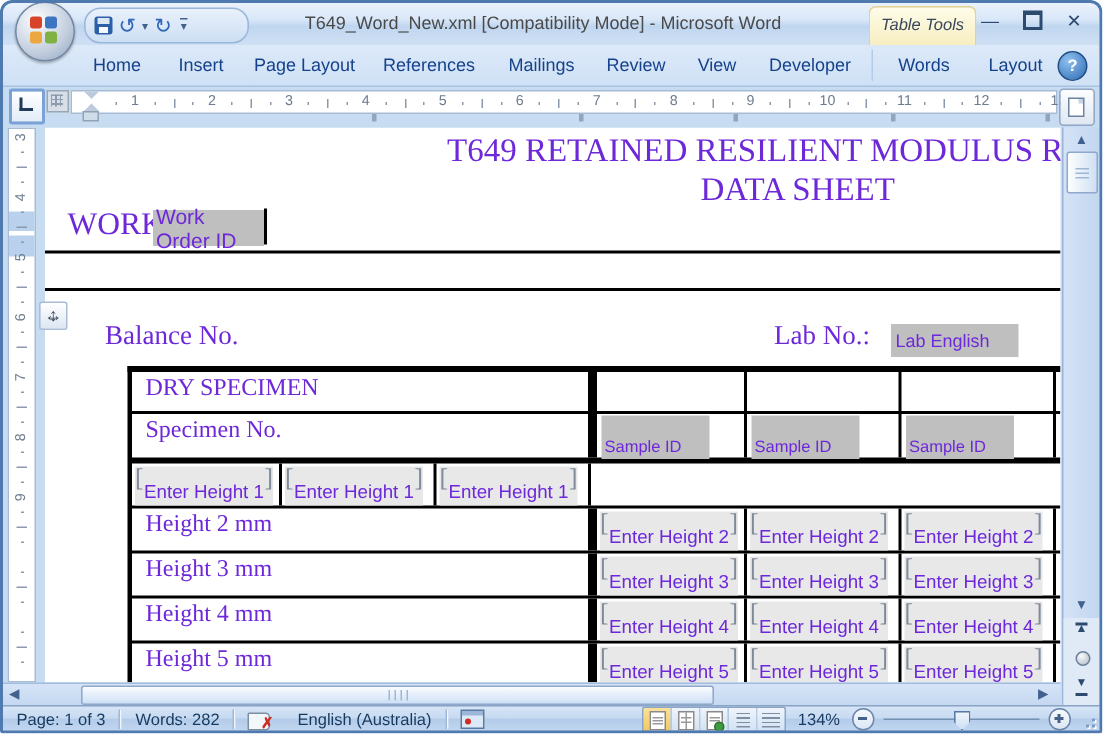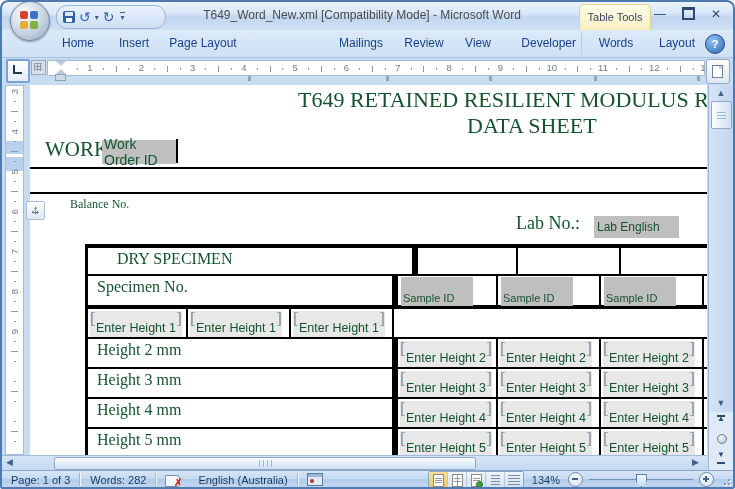--- a/index.html
+++ b/index.html
@@ -27,21 +27,21 @@
   .qbtn{color:#2f66b8;font-size:14px;line-height:14px;cursor:default;}
   .saveic{width:12px;height:12px;background:#2d5fa8;border-radius:2px;position:relative;}
   .saveic::before{content:"";position:absolute;left:2px;top:1px;width:8px;height:4px;background:#dce8f6;}
   .saveic::after{content:"";position:absolute;left:3px;bottom:1px;width:6px;height:4px;background:#f5f8fc;}
   .caret{font-size:8px;color:#44618a;}
   .qmore{font-size:8px;color:#44618a;border-top:1px solid #44618a;line-height:9px;margin-left:2px;}
   .apptitle{position:absolute;left:150px;top:6px;width:420px;text-align:center;font-size:12px;
     color:#4a4a4a;white-space:nowrap;}
   .ctxchip{position:absolute;left:577px;top:2px;width:70px;height:25px;border-radius:5px 5px 0 0;
     background:linear-gradient(#fefce9,#f7eec1);border:1px solid #e3d391;border-bottom:none;
-    text-align:center;font-size:11px;color:#37475c;line-height:25px;}
+    text-align:center;font-size:11px;color:#37475c;line-height:25px;font-style:italic;}
   .winbtns{position:absolute;right:12px;top:5px;display:flex;gap:16px;align-items:center;}
   .wbtn{color:#2d4a70;font-size:12px;line-height:12px;cursor:default;}
   .wrestore{width:9px;height:8px;border:2px solid #2d4a70;border-top-width:3px;}
   
   .tabrow{position:absolute;left:2px;right:2px;top:30px;height:27px;
     background:linear-gradient(#dcE9f9,#cfe1f5);border-bottom:1px solid #a8c3e2;}
   .rtab{position:absolute;top:0;height:27px;line-height:27px;font-size:12px;color:#15428b;
     text-align:center;cursor:default;}
   .tabsep{position:absolute;top:3px;height:21px;width:1px;background:#b4cce8;}
   .helpbtn{position:absolute;right:8px;top:4px;width:18px;height:18px;border-radius:50%;
@@ -76,47 +76,47 @@
   .rulbtn i::after{content:"";position:absolute;right:0;top:0;width:3px;height:3px;background:#c6d4e4;}
   
   .main{position:absolute;left:2px;right:2px;top:85px;height:370px;background:#c7dcf1;overflow:hidden;}
   .vruler{position:absolute;left:3px;top:0;width:17px;bottom:0;background:#fff;border:1px solid #a6bcd4;}
   .vnum{position:absolute;left:2px;width:12px;text-align:center;font-size:9.5px;color:#6d7b8e;
     transform:rotate(-90deg);}
   .vtick{position:absolute;left:8px;width:2px;height:1px;background:#8a99ad;}
   .vtick.tall{left:5px;width:7px;}
   .vselband{position:absolute;left:0;width:17px;background:#b9d1ec;}
   .page{position:absolute;left:28px;right:26px;top:0;bottom:0;background:#fff;overflow:hidden;
-    font-family:"Liberation Serif",serif;color:#14532d;}
+    font-family:"Liberation Serif",serif;color:#6d28d9;}
   .h1line{position:absolute;left:268px;top:2px;font-size:22px;white-space:nowrap;}
   .h2line{position:absolute;left:437px;top:28px;font-size:22px;white-space:nowrap;}
   .worklbl{position:absolute;left:15px;top:52px;font-size:21px;}
   .chip{position:absolute;background:#bfbfbf;font-family:"Liberation Sans",sans-serif;
     display:flex;align-items:center;}
   .workchip{left:72px;top:55px;width:72px;height:24px;font-size:14px;padding-left:2px;}
   .cursorbar{position:absolute;left:146px;top:54px;width:2px;height:24px;background:#000;}
   .docline{position:absolute;left:0;right:0;height:2px;background:#000;}
-  .balance{position:absolute;left:40px;top:112px;font-size:12px;}
+  .balance{position:absolute;left:40px;top:128px;font-size:18px;}
   .lablbl{position:absolute;left:486px;top:128px;font-size:18px;}
   .labchip{left:564px;top:131px;width:82px;height:22px;font-size:12px;padding-left:3px;}
   .handle{position:absolute;left:24px;top:116px;width:17px;height:17px;border:1px solid #a9bdd6;
     border-radius:2px;background:linear-gradient(#ffffff,#dde6f2);z-index:5;}
   .handle b{position:absolute;left:0;top:0;width:17px;height:17px;text-align:center;line-height:17px;
     font-size:12px;color:#3c4a5c;font-weight:normal;}
   
   .dtable{position:absolute;left:55px;top:159px;right:0;bottom:0;border-top:4px solid #000;
     border-left:3px solid #000;display:flex;flex-direction:column;overflow:hidden;background:#fff;}
   .trow{display:flex;border-bottom:2px solid #000;flex:none;}
   .trow.thick{border-bottom-width:4px;}
   .trow.last{border-bottom:none;flex:1;}
   .lcell{width:295px;border-right:6px solid #000;padding:2px 0 0 9px;font-size:16px;flex:none;}
   .dcell{border-right:2px solid #000;position:relative;flex:none;}
   .c1{width:98px;}.c2{width:101px;}.c3{width:101px;}
   .sliver{flex:1;border-right:none;}
-  .r1{height:26px;padding-left:20px;}.r2{height:29px;}.rh{height:28px;}
+  .r1{height:26px;}.r2{height:29px;}.rh{height:28px;}
   .samplechip{position:absolute;left:3px;top:1px;width:70px;height:27px;background:#bfbfbf;
     font-family:"Liberation Sans",sans-serif;font-size:11px;display:flex;align-items:flex-end;
     padding:0 0 2px 2px;}
   .heightchip{position:absolute;left:2px;top:2px;width:92px;height:24px;background:#e8e8e8;
     font-family:"Liberation Sans",sans-serif;font-size:12.5px;display:flex;align-items:flex-end;
     padding:0 0 2px 0;justify-content:center;}
   .heightchip::before{content:"[";position:absolute;left:0;top:-2px;font-family:"Liberation Serif",serif;
     font-size:17px;color:#7f8b99;}
   .heightchip::after{content:"]";position:absolute;right:0;top:-2px;font-family:"Liberation Serif",serif;
     font-size:17px;color:#7f8b99;}
@@ -208,24 +208,25 @@
       <span class="wbtn">—</span>
       <span class="wrestore"></span>
       <span class="wbtn">✕</span>
     </div>
   </div>
 
   <div class="tabrow">
     <div class="rtab" style="left:50px;width:52px;">Home</div>
     <div class="rtab" style="left:106px;width:52px;">Insert</div>
     <div class="rtab" style="left:160px;width:82px;">Page Layout</div>
+    <div class="rtab" style="left:246px;width:76px;">References</div>
     <div class="rtab" style="left:328px;width:62px;">Mailings</div>
     <div class="rtab" style="left:394px;width:56px;">Review</div>
     <div class="rtab" style="left:452px;width:48px;">View</div>
-    <div class="rtab" style="left:502px;width:72px;text-align:right;">Developer</div>
+    <div class="rtab" style="left:502px;width:72px;">Developer</div>
     <div class="tabsep" style="left:579px;"></div>
     <div class="rtab" style="left:584px;width:60px;">Words</div>
     <div class="rtab" style="left:648px;width:54px;">Layout</div>
     <div class="helpbtn">?</div>
   </div>
 
   <div class="rulerrow">
     <div class="tabsel">
         <i></i>
       </div>

